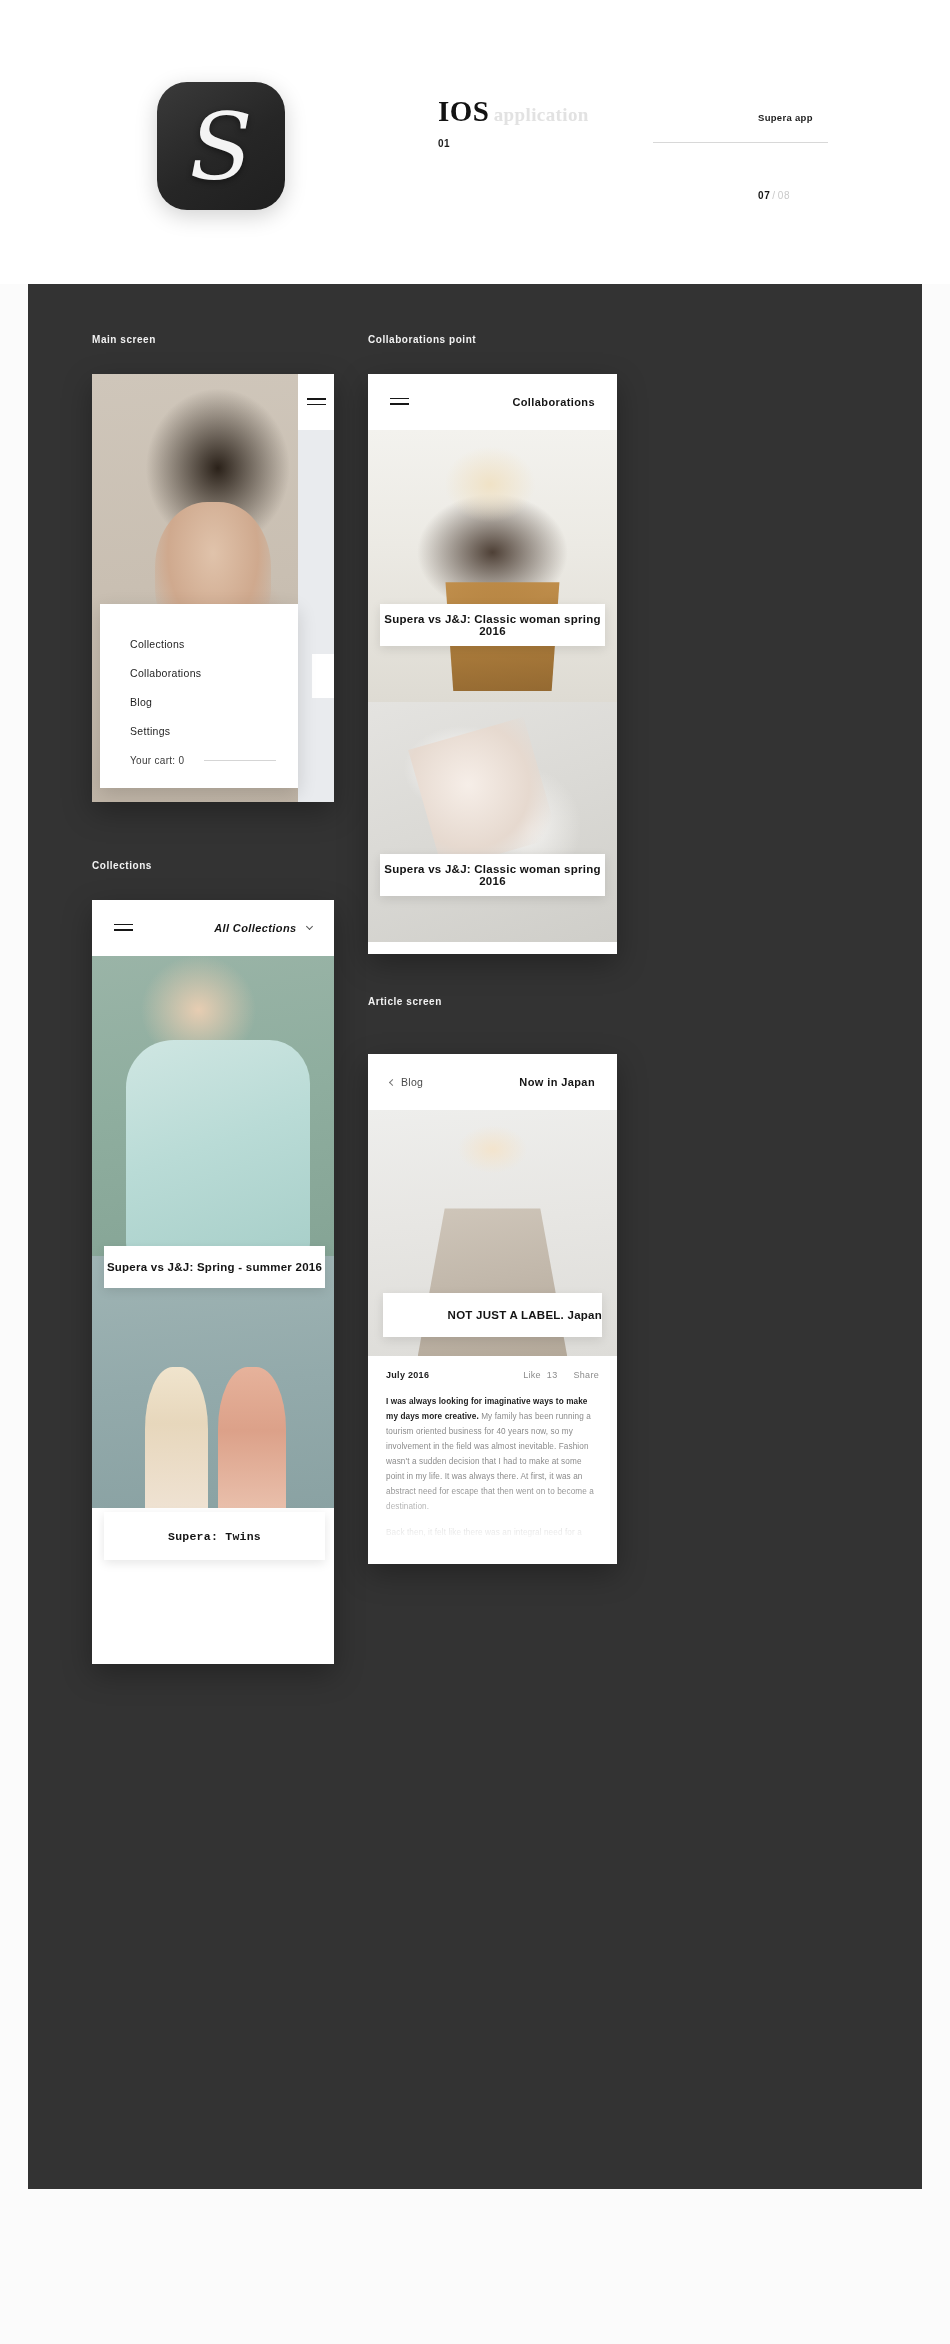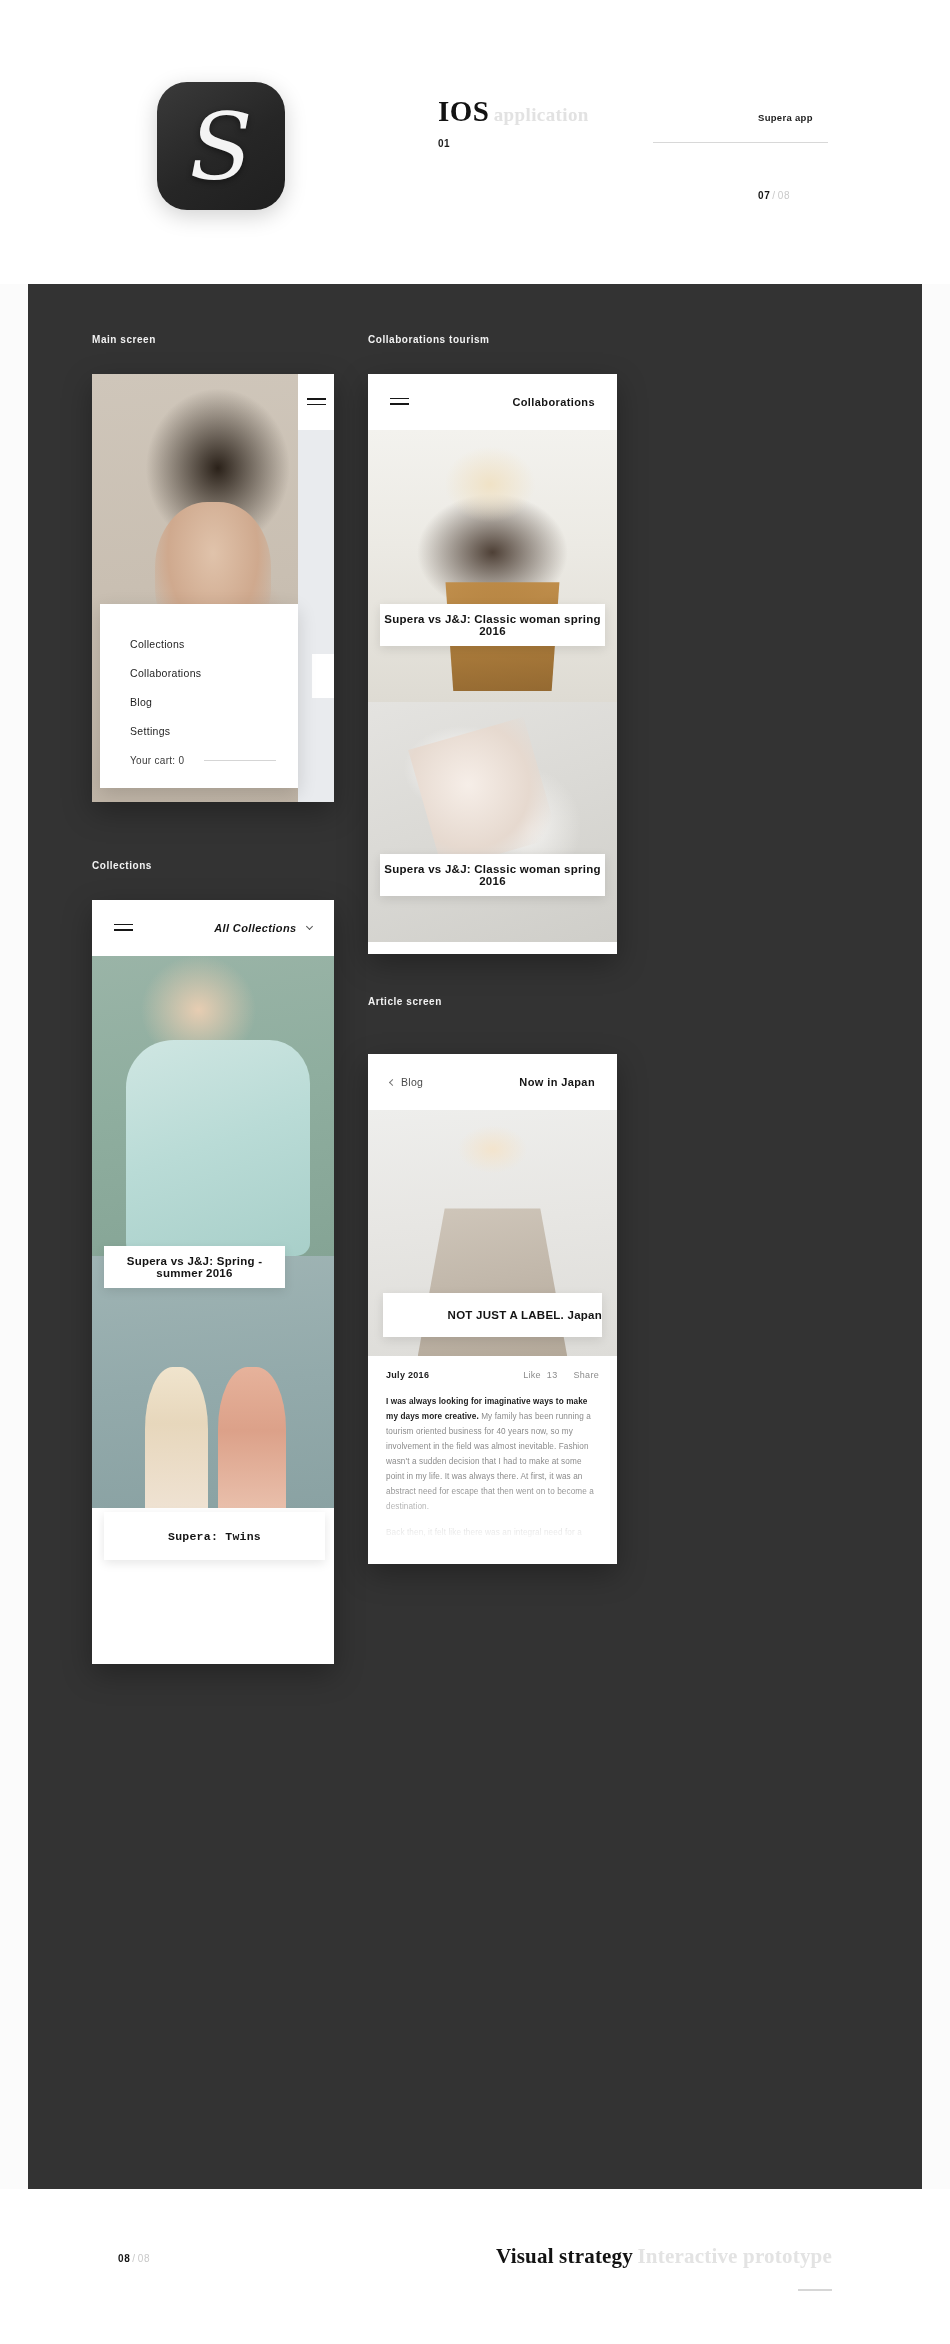--- a/index.html
+++ b/index.html
@@ -285,21 +285,21 @@
   .coll-photo-2::before {
     content:""; position:absolute; left: 22%; bottom: 0; width: 26%; height: 56%;
     background: linear-gradient(180deg, #f0e4cd 0%, #e7d7bc 40%, #efe2d2 100%);
     border-radius: 44% 44% 0 0;
   }
   .coll-photo-2::after {
     content:""; position:absolute; left: 52%; bottom: 0; width: 28%; height: 56%;
     background: linear-gradient(180deg, #e6b29b 0%, #dca189 45%, #e9bfab 100%);
     border-radius: 44% 44% 0 0;
   }
-  #cap-coll-1 { left: 76px; top: 962px; width: 181px; height: 42px; }
+  #cap-coll-1 { left: 76px; top: 962px; width: 221px; height: 42px; }
   #cap-coll-2 { left: 76px; top: 1228px; width: 221px; height: 48px; font-family: Liberation Mono, monospace; }
 
   
   #phone-article {
     left: 340px; top: 770px; width: 249px; height: 510px;
     display: flex; flex-direction: column;
   }
   .back-link {
     display: flex; align-items: center; gap: 6px;
     font-size: 10.5px; color: #4a4a4a; letter-spacing: 0.3px; cursor: pointer;
@@ -409,21 +409,21 @@
     <div class="header-rule"></div>
 
     <div class="header-pager">
       <span class="cur">07</span><span class="sep">/</span><span class="tot">08</span>
     </div>
   </div>
 
   <div class="board">
 
     <div class="section-label" style="left:64px; top:50px;">Main screen</div>
-    <div class="section-label" style="left:340px; top:50px;">Collaborations tourism</div>
+    <div class="section-label" style="left:340px; top:50px;">Collaborations point</div>
     <div class="section-label" style="left:64px; top:576px;">Collections</div>
     <div class="section-label" style="left:340px; top:712px;">Article screen</div>
 
     <div class="phone" id="phone-main">
       <div class="photo-main"></div>
 
       <div class="side-panel">
         <div class="panel-lower"></div>
       </div>
 
@@ -517,26 +517,14 @@
         <div class="fade-mask"></div>
       </div>
     </div>
 
     <div class="caption-card" id="cap-article">
       <span class="caption-text">NOT JUST A LABEL. Japan</span>
     </div>
 
   </div>
 
-  <div class="footer">
-    <div class="footer-pager">
-      <span class="cur">08</span><span class="sep">/</span><span class="tot">08</span>
-    </div>
-
-    <div class="footer-title">
-      <span class="t-strong">Visual strategy</span>
-      <span class="t-weak">Interactive prototype</span>
-    </div>
-
-    <div class="footer-rule"></div>
-  </div>
 
 </div>
 
 </body></html>

